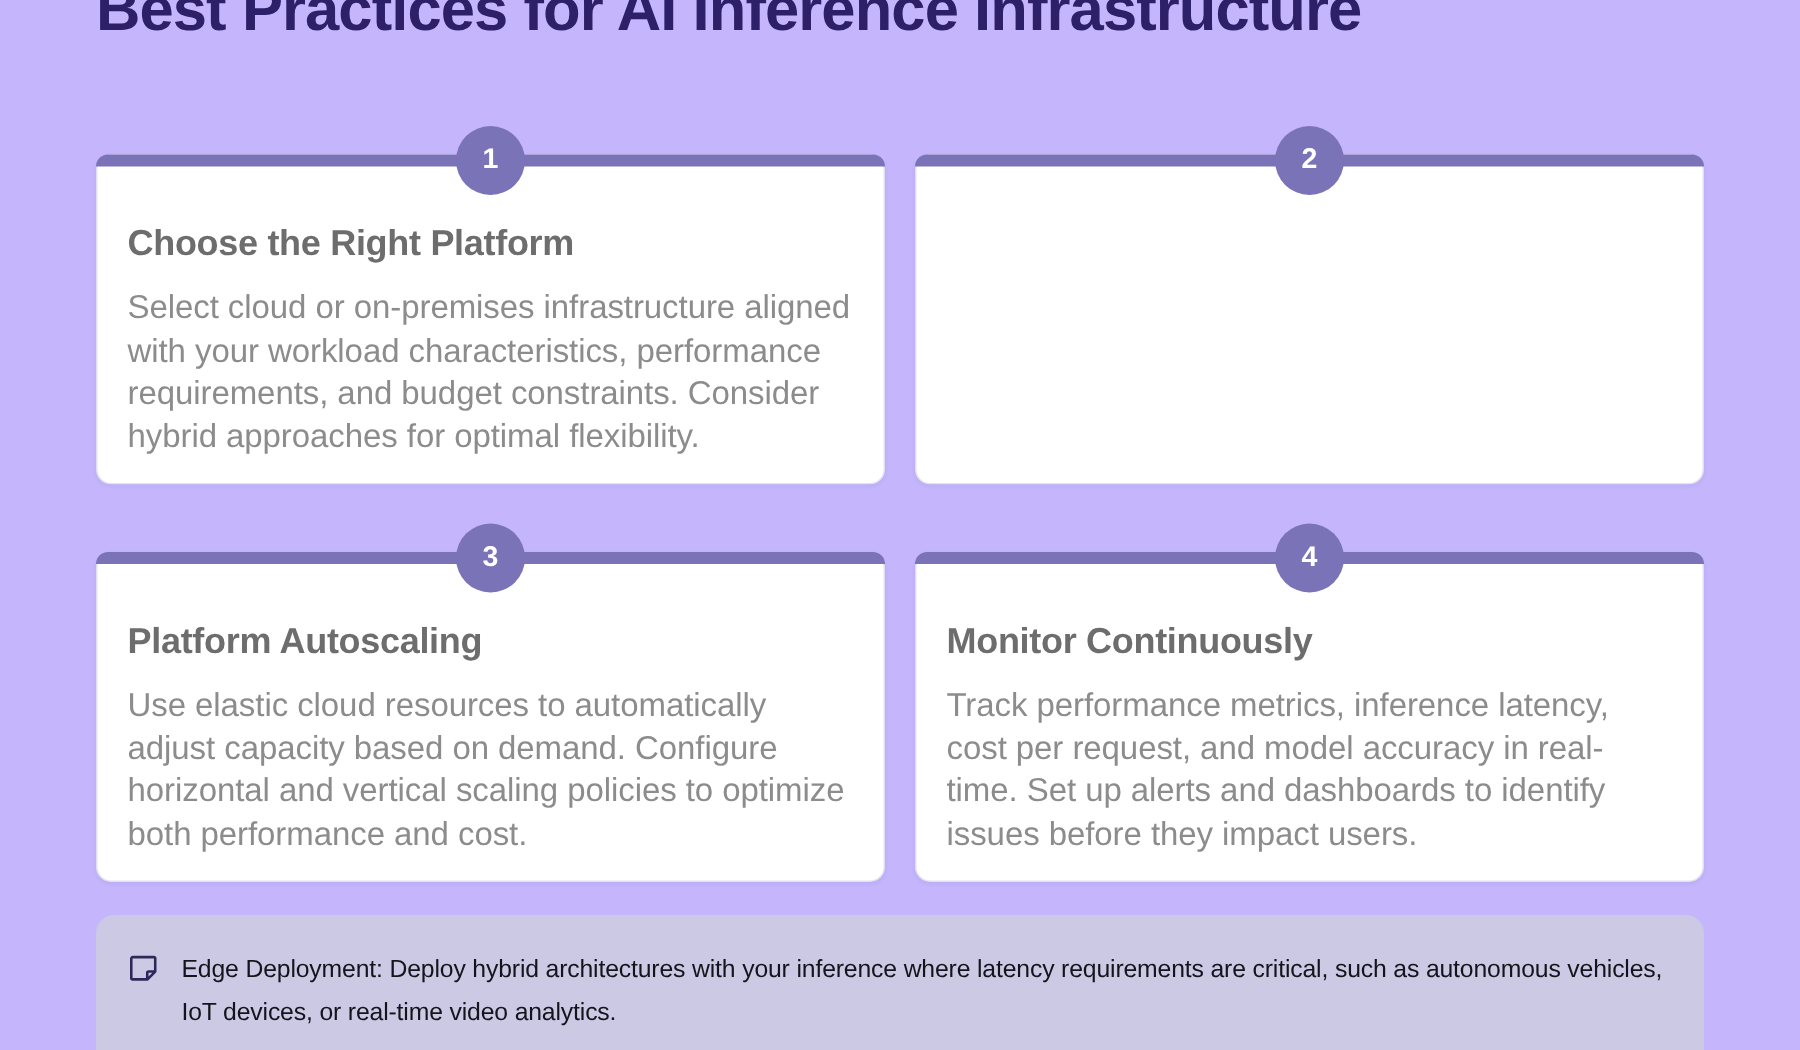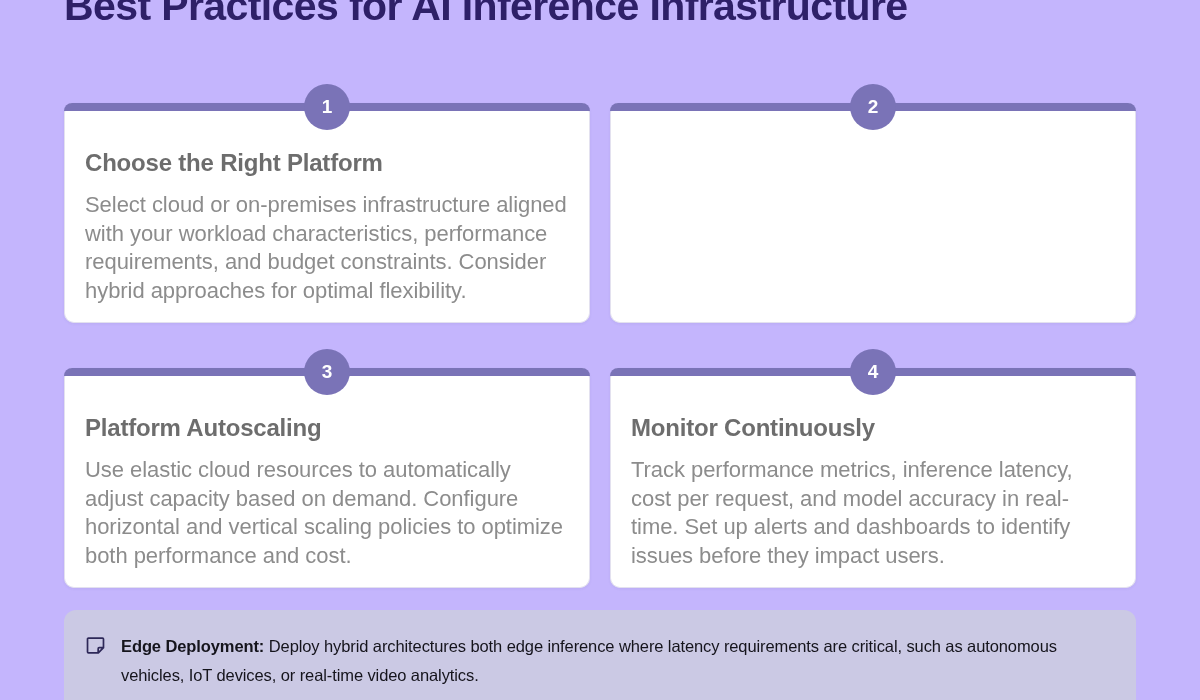--- a/index.html
+++ b/index.html
@@ -113,21 +113,21 @@
     height: 19px;
     margin-top: 4px;
   }
   .callout-text {
     font-size: 16.5px;
     line-height: 29px;
     color: #15141c;
     letter-spacing: -0.1px;
   }
   .callout-text b {
-    font-weight: 700;
+    font-weight: 400;
     margin-top: 17px;
   }
 </style>
 </head>
 <body>
 
 <div class="page">
 
   <h1 class="page-title">Best Practices for AI Inference Infrastructure</h1>
 
@@ -162,17 +162,17 @@
   </div>
 
   <div class="callout">
     <span class="callout-icon">
       <svg viewBox="0 0 20 20" width="19" height="19" aria-hidden="true">
         <path d="M2.6 2.2h14.8a1 1 0 0 1 1 1v9.1l-5.4 5.5H2.6a1 1 0 0 1-1-1V3.2a1 1 0 0 1 1-1z
                  M18.4 12.3h-4.6a1 1 0 0 0-1 1v4.5" fill="none" stroke="#2e2858" stroke-width="1.8" stroke-linecap="round" stroke-linejoin="round"></path>
       </svg>
     </span>
     <div class="callout-text">
-      <b>Edge Deployment:</b><span> Deploy hybrid architectures both edge inference where latency requirements are critical, such as autonomous vehicles, IoT devices, or real-time video analytics.</span>
+      <b>Edge Deployment:</b><span> Deploy hybrid architectures with your inference where latency requirements are critical, such as autonomous vehicles, IoT devices, or real-time video analytics.</span>
     </div>
   </div>
 
 </div>
 
 </body></html>

